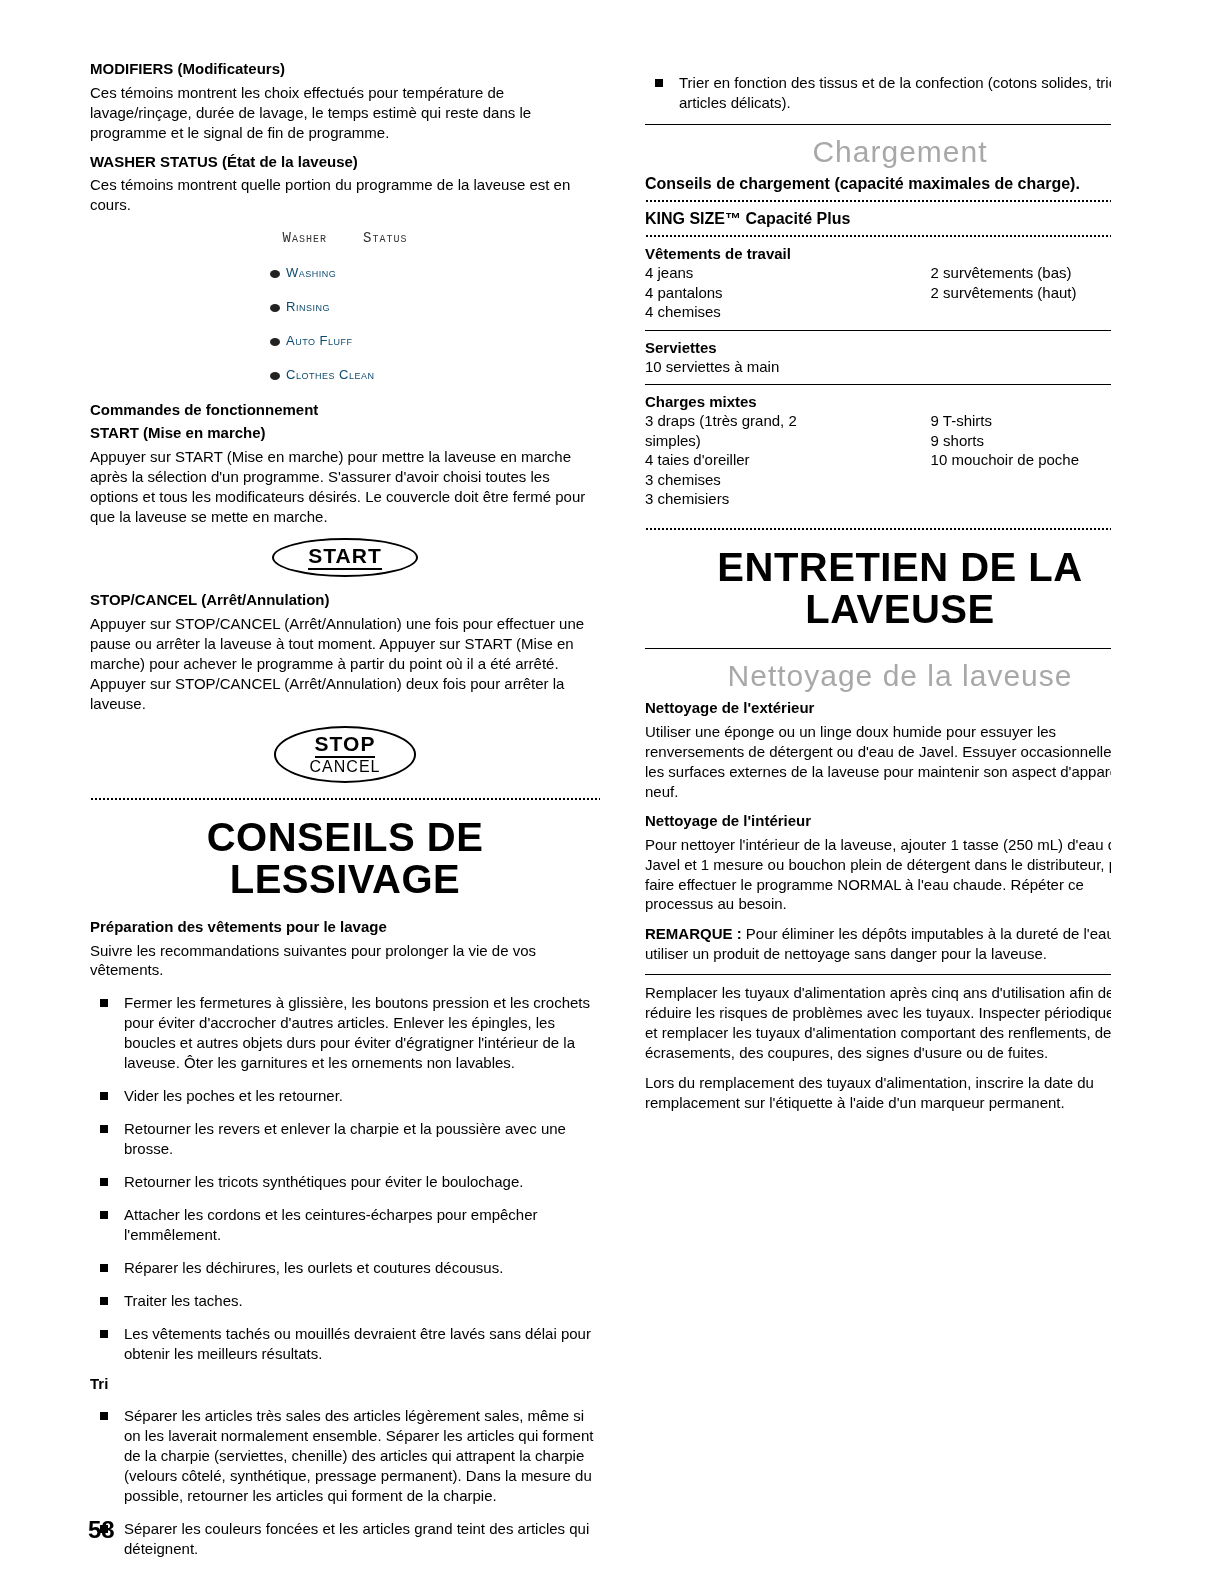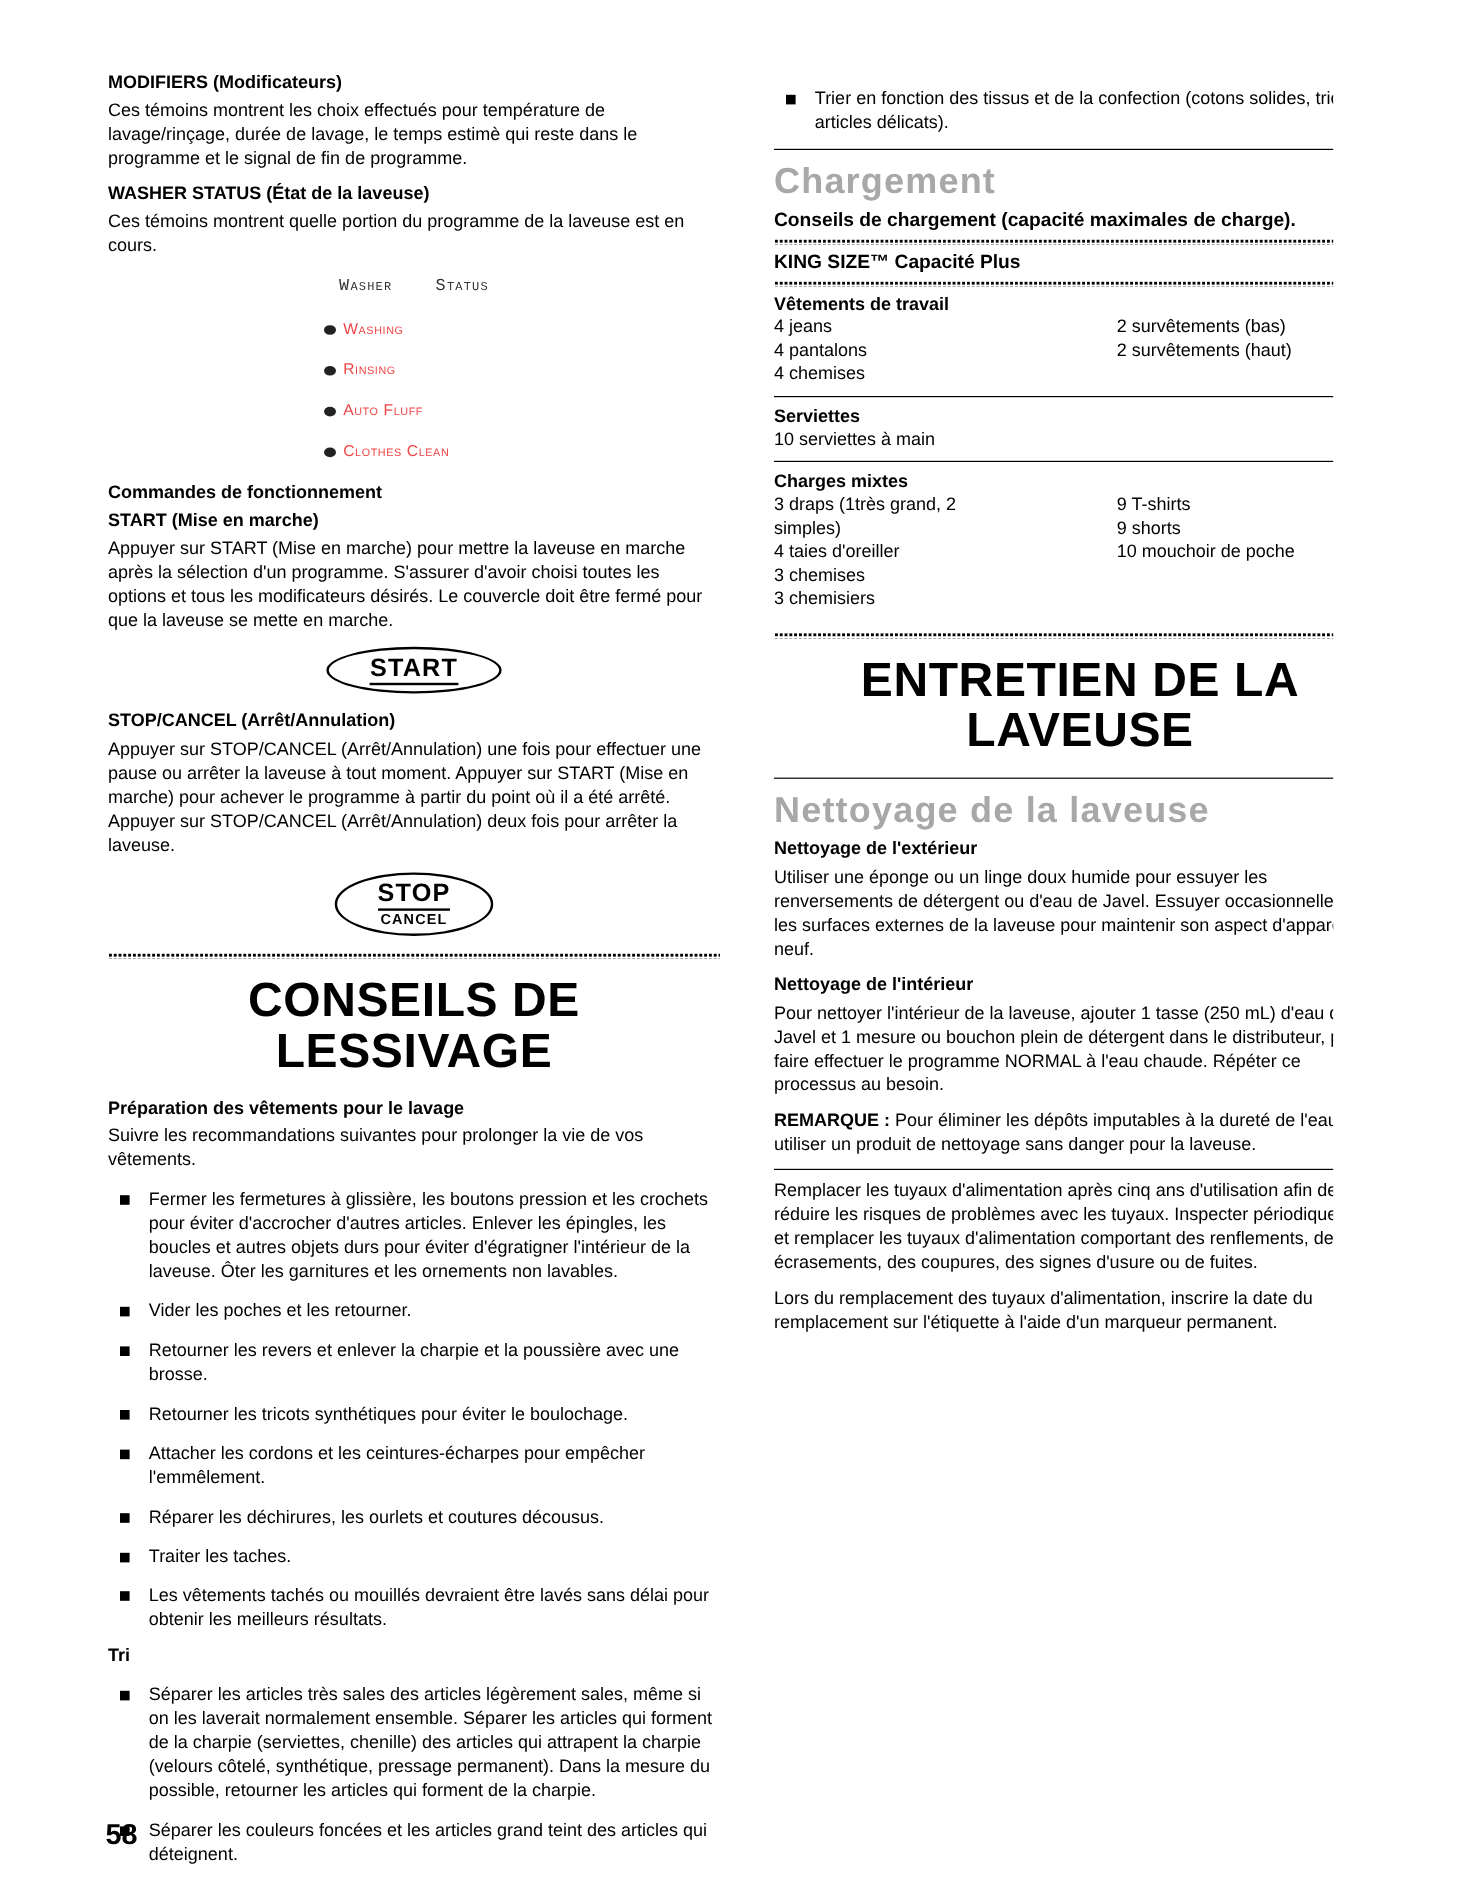--- a/index.html
+++ b/index.html
@@ -68,21 +68,21 @@
   .ws-title {
     font-size: 14px;
     letter-spacing: 1px;
     color: #333;
     font-variant: small-caps;
     margin-bottom: 8px;
   }
   .ws-title span { margin: 0 18px; font-family: Liberation Mono, monospace; }
   .ws-row {
     font-size: 13px;
-    color: #ef4444;
+    color: #0c4a6e;
     font-variant: small-caps;
     letter-spacing: 0.5px;
     margin: 19px 0;
     text-align: center;
   }
   .ws-led {
     display: inline-block;
     width: 10px;
     height: 8px;
     border-radius: 50%;
@@ -105,22 +105,22 @@
     line-height: 1.05;
     color: #000000;
   }
   .oval-btn .main {
     border-bottom: 2px solid #000;
     padding-bottom: 1px;
     display: inline-block;
   }
   .oval-btn .sub2 {
     display: block;
-    font-size: 12px;
-    font-weight: bold;
+    font-size: 16px;
+    font-weight: normal;
     letter-spacing: 1px;
     text-align: center;
     margin-top: 1px;
   }
   .rule-thin {
     border: 0;
     border-top: 1.5px solid #000;
     margin: 8px 0;
   }
 
@@ -128,23 +128,23 @@
     font-size: 40px;
     font-weight: bold;
     text-align: center;
     line-height: 1.05;
     letter-spacing: 0.5px;
     margin: 14px 0 18px 0;
   }
 
   
   .banner {
-    text-align: left;
+    text-align: center;
     font-size: 30px;
-    font-weight: bold;
+    font-weight: normal;
     letter-spacing: 1px;
     color: #a8a8a8;
     margin: 10px 0 6px 0;
     line-height: 1.15;
   }
   .dotted-rule {
     height: 5px;
     background-image: radial-gradient(#000 40%, transparent 41%);
     background-size: 4px 4px;
     margin: 6px 0;

